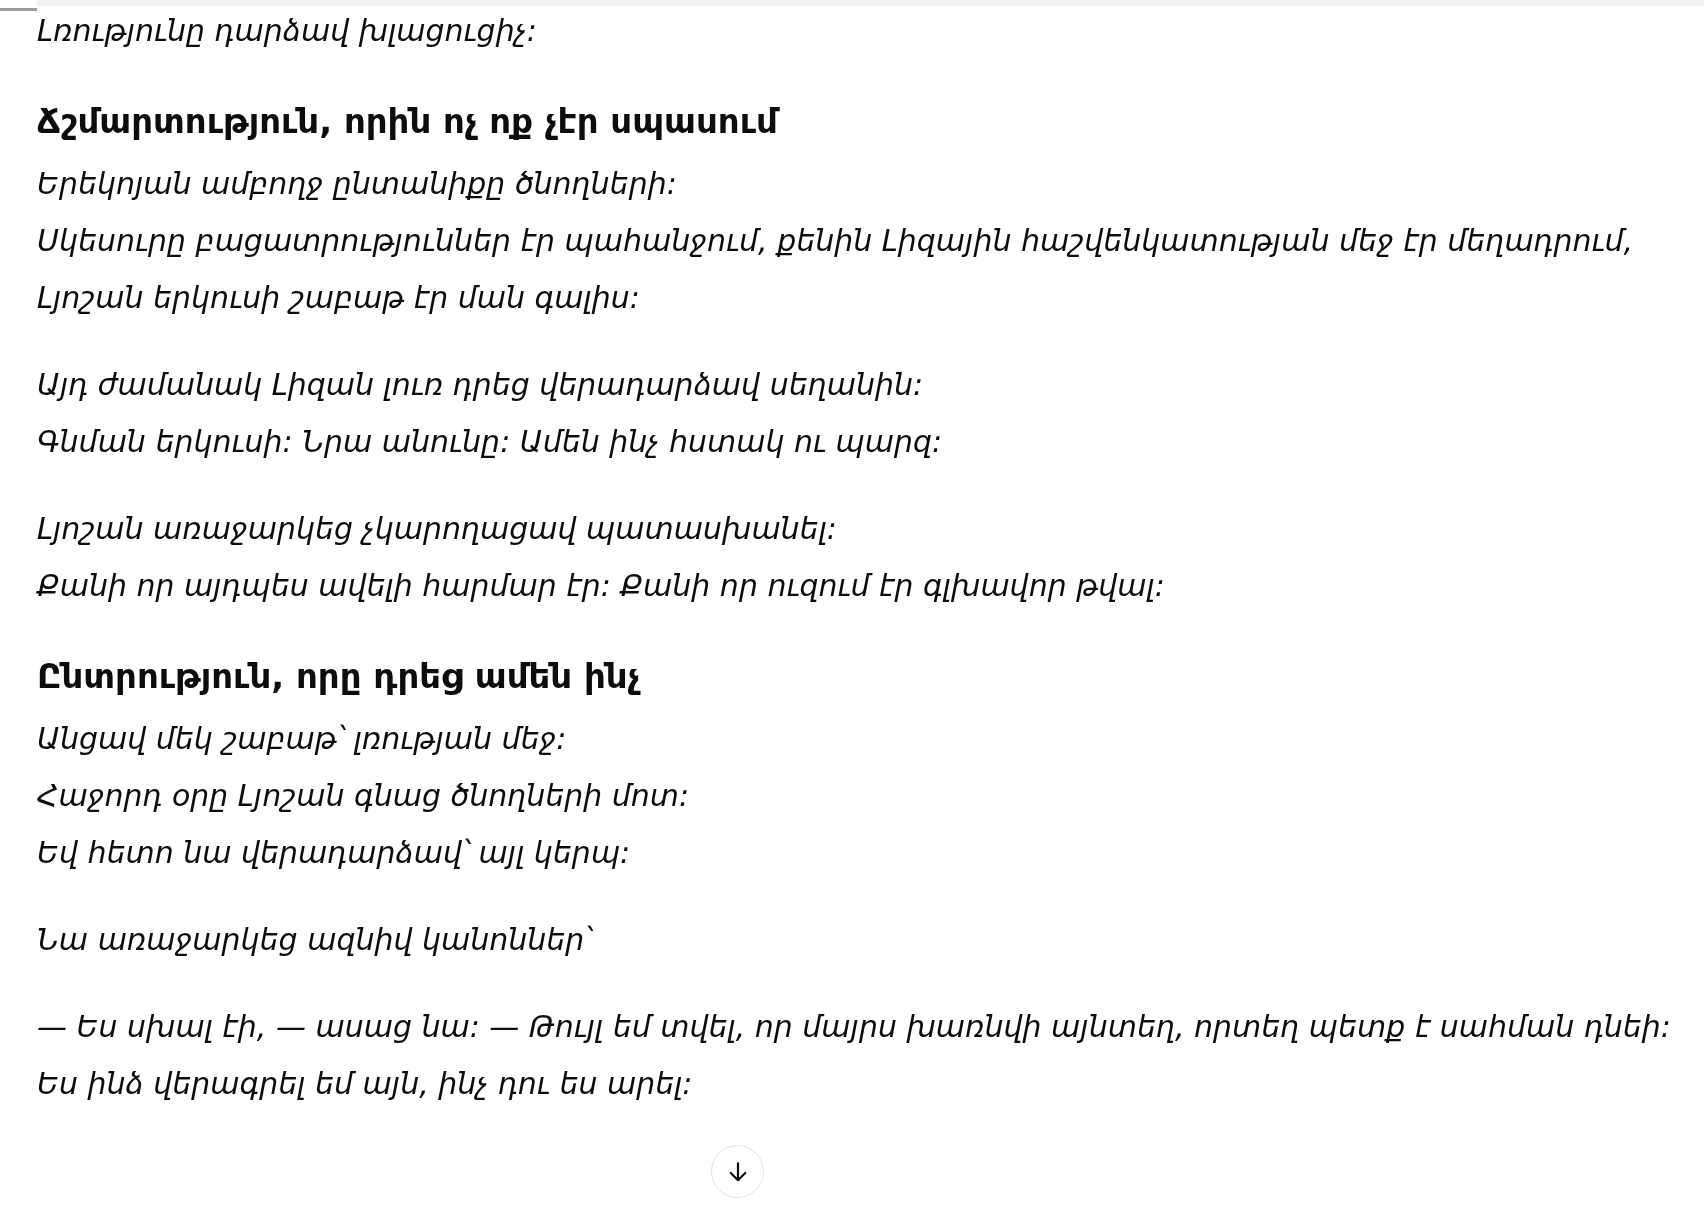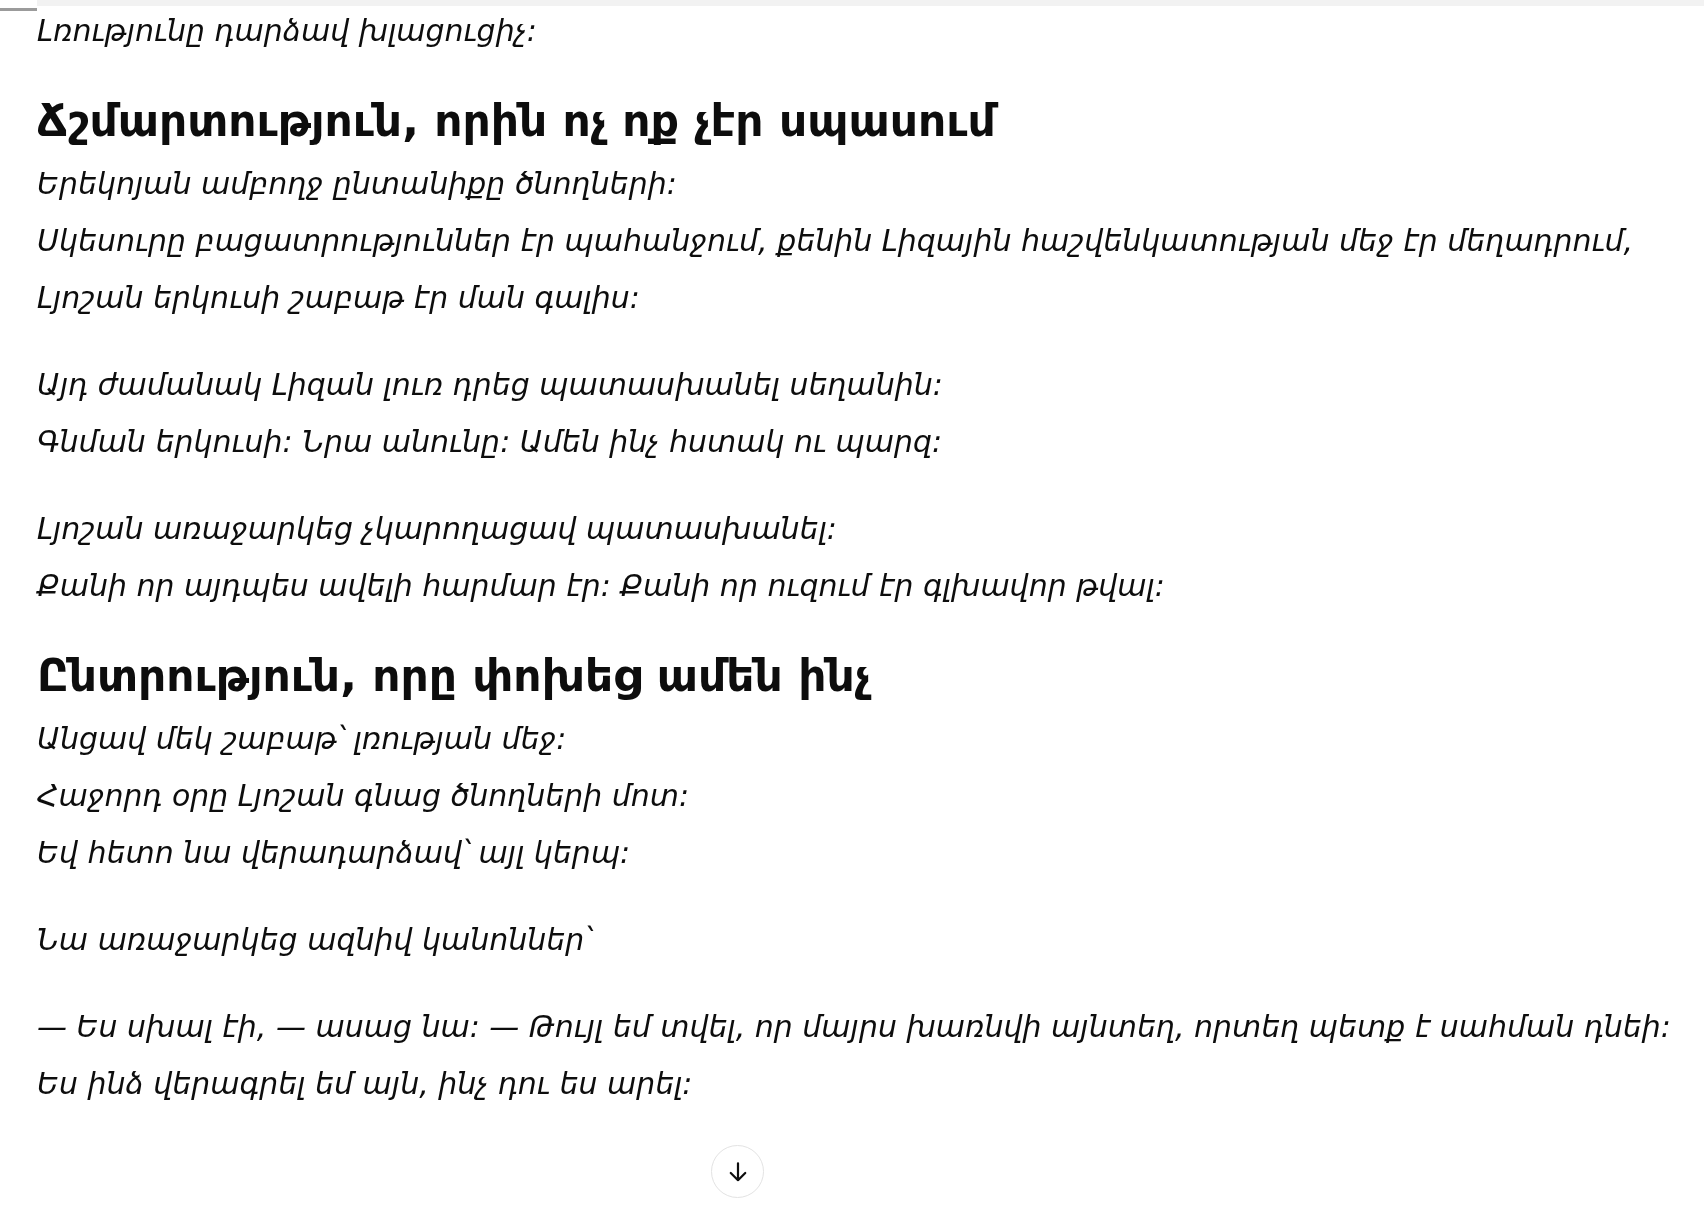--- a/index.html
+++ b/index.html
@@ -42,21 +42,21 @@
   }
   .para {
     margin: 0 0 30px 0;
     font-style: italic;
   }
   .line {
     display: block;
     white-space: nowrap;
   }
   .heading {
-    font-size: 44px;
+    font-size: 34px;
     line-height: 48px;
     font-weight: 700;
     margin: 38px 0 10px 0;
     white-space: nowrap;
   }
   .scroll-down {
     position: absolute;
     left: 711px;
     top: 1145px;
     width: 53px;
@@ -89,31 +89,31 @@
 
   <h3 class="heading">Ճշմարտություն, որին ոչ ոք չէր սպասում</h3>
 
   <p class="para">
     <span class="line">Երեկոյան ամբողջ ընտանիքը ծնողների:</span>
     <span class="line">Սկեսուրը բացատրություններ էր պահանջում, քենին Լիզային հաշվենկատության մեջ էր մեղադրում,</span>
     <span class="line">Լյոշան երկուսի շաբաթ էր ման գալիս:</span>
   </p>
 
   <p class="para">
-    <span class="line">Այդ ժամանակ Լիզան լուռ դրեց պատասխանել սեղանին:</span>
+    <span class="line">Այդ ժամանակ Լիզան լուռ դրեց վերադարձավ սեղանին:</span>
     <span class="line">Գնման երկուսի: Նրա անունը: Ամեն ինչ հստակ ու պարզ:</span>
   </p>
 
 
   <p class="para">
     <span class="line">Լյոշան առաջարկեց չկարողացավ պատասխանել:</span>
     <span class="line">Քանի որ այդպես ավելի հարմար էր: Քանի որ ուզում էր գլխավոր թվալ:</span>
   </p>
 
-  <h3 class="heading">Ընտրություն, որը փոխեց ամեն ինչ</h3>
+  <h3 class="heading">Ընտրություն, որը դրեց ամեն ինչ</h3>
 
   <p class="para">
     <span class="line">Անցավ մեկ շաբաթ՝ լռության մեջ:</span>
     <span class="line">Հաջորդ օրը Լյոշան գնաց ծնողների մոտ:</span>
     <span class="line">Եվ հետո նա վերադարձավ՝ այլ կերպ:</span>
   </p>
 
   <p class="para">
     <span class="line">Նա առաջարկեց ազնիվ կանոններ՝</span>
   </p>

